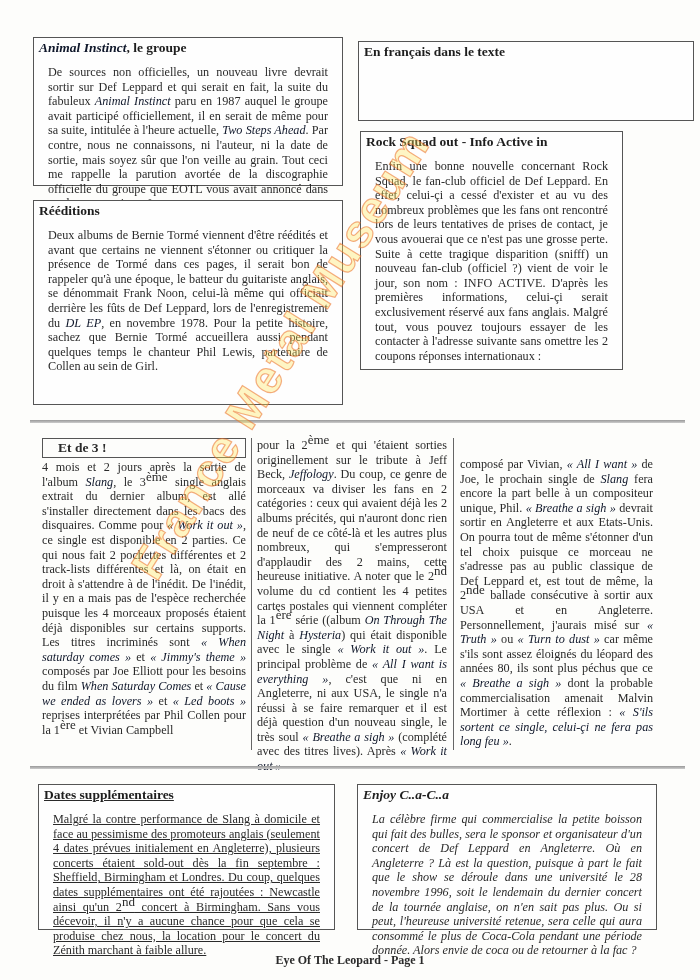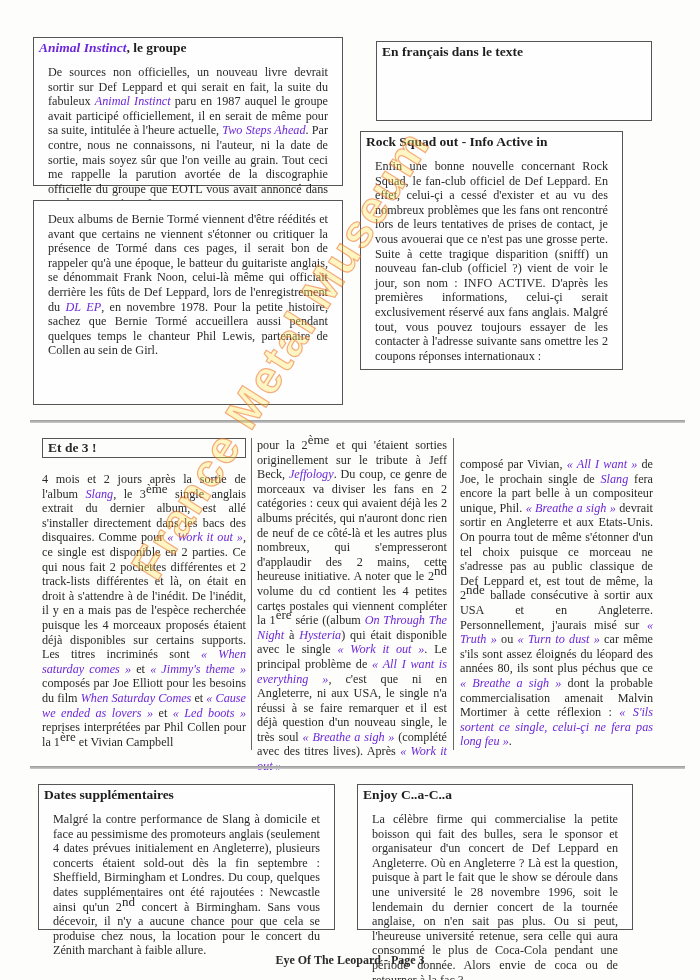--- a/index.html
+++ b/index.html
@@ -10,33 +10,33 @@
   .box {
     position:absolute; border:1px solid #555; background:#fefefe;
     padding:2px 5px 3px 5px; box-sizing:border-box;
     font-size:12.2px; line-height:14.6px; text-align:justify;
   }
   .box h2 {
     margin:0; font-size:13.5px; line-height:16px; font-weight:bold; color:#1e1e1e;
   }
   .box h2 i { font-weight:bold; }
   .box p { margin:9px; }
-  i { font-style:italic; color:#6d28d9; }
+  i { font-style:italic; color:#0f172a; }
   sup { font-size:13px; line-height:0; }
   .sep {
     position:absolute; left:30px; width:655px; height:3px;
     background:linear-gradient(#999,#ccc);
   }
   .col {
     position:absolute; font-size:12.2px; line-height:14.6px; text-align:justify;
   }
   .vline { position:absolute; width:1px; background:#666; }
   .titlebox {
-    border:1px solid #555; padding:1px 5px; font-weight:bold; font-size:13.5px;
-    line-height:16px; margin-bottom:14px;
+    border:1px solid #555; padding:1px 15px; font-weight:bold; font-size:13.5px;
+    line-height:16px; margin-bottom:2px;
   }
   .footer {
     position:absolute; top:953px; left:0; width:700px; text-align:center;
     font-weight:bold; font-size:12px;
   }
   .watermark {
     position:absolute; left:120px; top:560px; transform:rotate(-58deg);
     transform-origin:left top; font-family:"Liberation Sans", sans-serif;
     font-size:46px; font-weight:bold; color:rgba(255,230,90,0.35);
     -webkit-text-stroke:1.2px rgba(235,110,40,0.55); white-space:nowrap;
@@ -45,24 +45,25 @@
 </style>
 </head>
 <body>
 
 <div class="box" style="left:33px;top:37px;width:310px;height:149px;">
   <h2><i>Animal Instinct</i><span>, le groupe</span></h2>
   <p><span>De sources non officielles, un nouveau livre devrait sortir sur Def Leppard et qui serait en fait, la suite du fabuleux </span><i>Animal Instinct</i><span> paru en 1987 auquel le groupe avait participé officiellement, il en serait de même pour sa suite, intitulée à l'heure actuelle, </span><i>Two Steps Ahead</i><span>. Par contre, nous ne connaissons, ni l'auteur, ni la date de sortie, mais soyez sûr que l'on veille au grain. Tout ceci me rappelle la parution avortée de la discographie officielle du groupe que EOTL vous avait annoncé dans un de ses premiers n°.</span></p>
 </div>
 
 <div class="box" style="left:33px;top:200px;width:310px;height:205px;">
+  <h2>Rééditions</h2>
   <p><span>Deux albums de Bernie Tormé viennent d'être réédités et avant que certains ne viennent s'étonner ou critiquer la présence de Tormé dans ces pages, il serait bon de rappeler qu'à une époque, le batteur du guitariste anglais, se dénommait Frank Noon, celui-là même qui officiait derrière les fûts de Def Leppard, lors de l'enregistrement du </span><i>DL EP</i><span>, en novembre 1978. Pour la petite histoire, sachez que Bernie Tormé accueillera aussi pendant quelques temps le chanteur Phil Lewis, partenaire de Collen au sein de Girl.</span></p>
 </div>
 
-<div class="box" style="left:376px;top:41px;width:276px;height:80px;">
+<div class="box" style="left:358px;top:41px;width:336px;height:80px;">
   <h2>En français dans le texte</h2>
 </div>
 
 <div class="box" style="left:360px;top:131px;width:263px;height:239px;">
   <h2>Rock Squad out - Info Active in</h2>
   <p>Enfin une bonne nouvelle concernant Rock Squad, le fan-club officiel de Def Leppard. En effet, celui-çi a cessé d'exister et au vu des nombreux problèmes que les fans ont rencontré lors de leurs tentatives de prises de contact, je vous avouerai que ce n'est pas une grosse perte. Suite à cette tragique disparition (snifff) un nouveau fan-club (officiel ?) vient de voir le jour, son nom : INFO ACTIVE. D'après les premières informations, celui-çi serait exclusivement réservé aux fans anglais. Malgré tout, vous pouvez toujours essayer de les contacter à l'adresse suivante sans omettre les 2 coupons réponses internationaux :</p>
 </div>
 
 <div class="sep" style="top:420px;"></div>
 
@@ -74,25 +75,25 @@
 <div class="col" style="left:257px;top:438px;width:190px;">
   <div id="c2"><span>pour la 2</span><sup>ème</sup><span> et qui 'étaient sorties originellement sur le tribute à Jeff Beck, </span><i>Jeffology</i><span>. Du coup, ce genre de morceaux va diviser les fans en 2 catégories : ceux qui avaient déjà les 2 albums précités, qui n'auront donc rien de neuf de ce côté-là et les autres plus nombreux, qui s'empresseront d'applaudir des 2 mains, cette heureuse initiative. A noter que le 2</span><sup>nd</sup><span> volume du cd contient les 4 petites cartes postales qui viennent compléter la 1</span><sup>ère</sup><span> série ((album </span><i>On Through The Night</i><span> à </span><i>Hysteria</i><span>) qui était disponible avec le single </span><i>« Work it out »</i><span>. Le principal problème de </span><i>« All I want is everything »</i><span>, c'est que ni en Angleterre, ni aux USA, le single n'a réussi à se faire remarquer et il est déjà question d'un nouveau single, le très soul </span><i>« Breathe a sigh »</i><span> (complété avec des titres lives). Après </span><i>« Work it out »</i></div>
 </div>
 <div class="vline" style="left:453px;top:438px;height:312px;"></div>
 <div class="col" style="left:460px;top:438px;width:193px;margin-top:19px;">
   <div id="c3"><span>composé par Vivian, </span><i>« All I want »</i><span> de Joe, le prochain single de </span><i>Slang</i><span> fera encore la part belle à un compositeur unique, Phil. </span><i>« Breathe a sigh »</i><span> devrait sortir en Angleterre et aux Etats-Unis. On pourra tout de même s'étonner d'un tel choix puisque ce morceau ne s'adresse pas au public classique de Def Leppard et, est tout de même, la 2</span><sup>nde</sup><span> ballade consécutive à sortir aux USA et en Angleterre. Personnellement, j'aurais misé sur </span><i>« Truth »</i><span> ou </span><i>« Turn to dust »</i><span> car même s'ils sont assez éloignés du léopard des années 80, ils sont plus péchus que ce </span><i>« Breathe a sigh »</i><span> dont la probable commercialisation amenait Malvin Mortimer à cette réflexion : </span><i>« S'ils sortent ce single, celui-çi ne fera pas long feu »</i><span>.</span></div>
 </div>
 
 <div class="sep" style="top:766px;"></div>
 
-<div class="box" style="left:38px;top:784px;width:297px;height:146px;">
+<div class="box" style="left:38px;top:784px;width:297px;height:146px;text-decoration:underline;">
   <h2>Dates supplémentaires</h2>
   <p><span>Malgré la contre performance de Slang à domicile et face au pessimisme des promoteurs anglais (seulement 4 dates prévues initialement en Angleterre), plusieurs concerts étaient sold-out dès la fin septembre : Sheffield, Birmingham et Londres. Du coup, quelques dates supplémentaires ont été rajoutées : Newcastle ainsi qu'un 2</span><sup>nd</sup><span> concert à Birmingham. Sans vous décevoir, il n'y a aucune chance pour que cela se produise chez nous, la location pour le concert du Zénith marchant à faible allure.</span></p>
 </div>
 
-<div class="box" style="left:357px;top:784px;width:276px;height:146px;">
+<div class="box" style="left:357px;top:784px;width:300px;height:146px;font-style:italic;">
   <h2>Enjoy C..a-C..a</h2>
   <p>La célèbre firme qui commercialise la petite boisson qui fait des bulles, sera le sponsor et organisateur d'un concert de Def Leppard en Angleterre. Où en Angleterre ? Là est la question, puisque à part le fait que le show se déroule dans une université le 28 novembre 1996, soit le lendemain du dernier concert de la tournée anglaise, on n'en sait pas plus. Ou si peut, l'heureuse université retenue, sera celle qui aura consommé le plus de Coca-Cola pendant une période donnée. Alors envie de coca ou de retourner à la fac ?</p>
 </div>
 
-<div class="footer">Eye Of The Leopard - Page 3</div>
+<div class="footer">Eye Of The Leopard - Page 1</div>
 
 <div class="watermark">France Metal Museum</div>
 
 </body></html>

